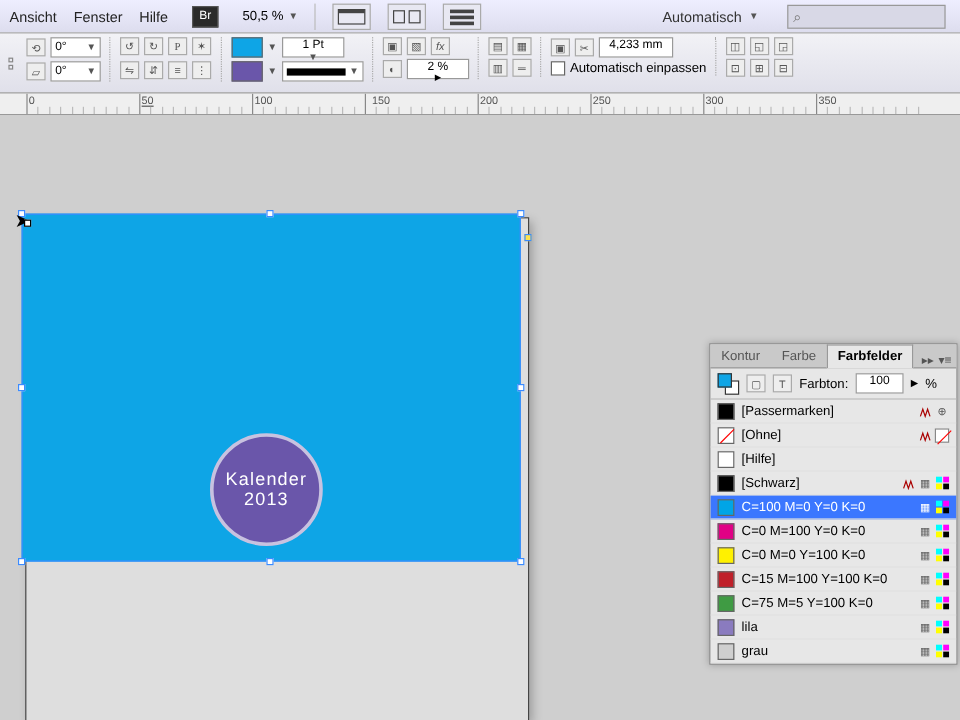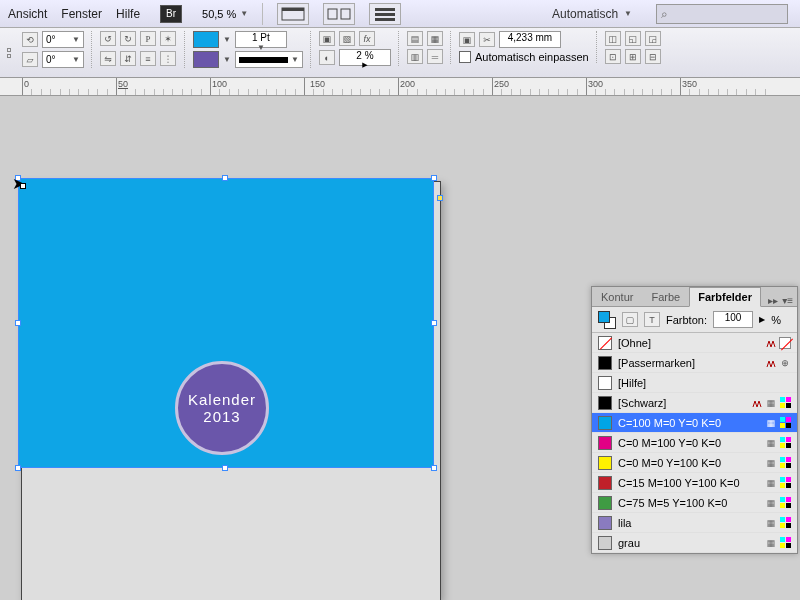--- a/index.html
+++ b/index.html
@@ -337,41 +337,41 @@
       <div class="tiny-icon">T</div>
       <span>Farbton:</span>
       <div class="field" style="width:40px">
           <span>100</span>
         </div>
       <span style="font-size:8px">▶</span>
       <span>%</span>
     </div>
     <div class="sp-list">
         <div class="sp-row">
+          <div class="sw-chip" style="background: rgb(0, 0, 0);"></div>
+          <div class="sw-name">[Passermarken]</div>
+          <div class="sw-icons">
+            <div class="mi">
+              <svg viewBox="0 0 12 12">
+                <path d="M2 10 L4 4 L6 10 L8 4 L10 10" stroke="#a00" fill="none" stroke-width="1"></path>
+              </svg>
+            </div>
+            <div class="mi">⊕</div>
+          </div>
+        </div>
+        <div class="sp-row">
           <div class="sw-chip sw-none"></div>
           <div class="sw-name">[Ohne]</div>
           <div class="sw-icons">
             <div class="mi">
               <svg viewBox="0 0 12 12">
                 <path d="M2 10 L4 4 L6 10 L8 4 L10 10" stroke="#a00" fill="none" stroke-width="1"></path>
               </svg>
             </div>
             <div class="mi sw-none" style="border: 1px solid rgb(136, 136, 136);"></div>
-          </div>
-        </div>
-        <div class="sp-row">
-          <div class="sw-chip" style="background: rgb(0, 0, 0);"></div>
-          <div class="sw-name">[Passermarken]</div>
-          <div class="sw-icons">
-            <div class="mi">
-              <svg viewBox="0 0 12 12">
-                <path d="M2 10 L4 4 L6 10 L8 4 L10 10" stroke="#a00" fill="none" stroke-width="1"></path>
-              </svg>
-            </div>
-            <div class="mi">⊕</div>
           </div>
         </div>
         <div class="sp-row">
           <div class="sw-chip" style="background: rgb(255, 255, 255);"></div>
           <div class="sw-name">[Hilfe]</div>
           <div class="sw-icons"></div>
         </div>
         <div class="sp-row">
           <div class="sw-chip" style="background: rgb(0, 0, 0);"></div>
           <div class="sw-name">[Schwarz]</div>

